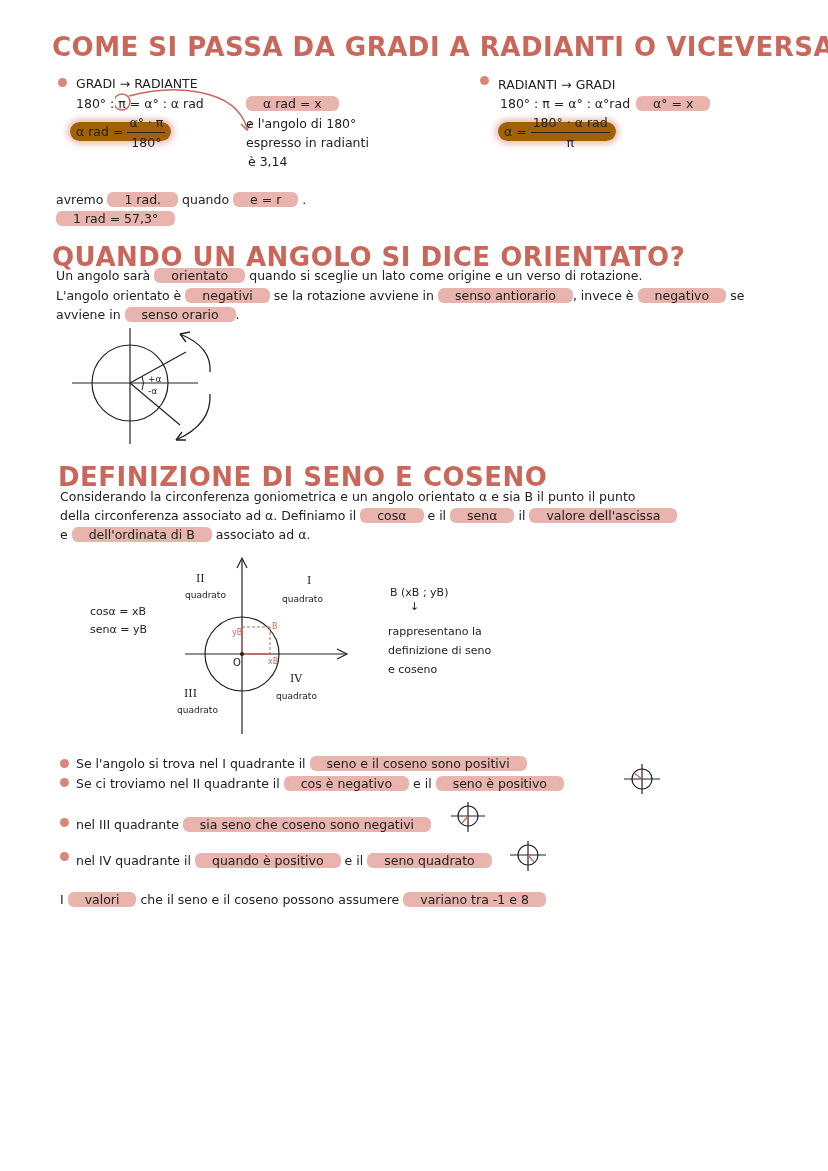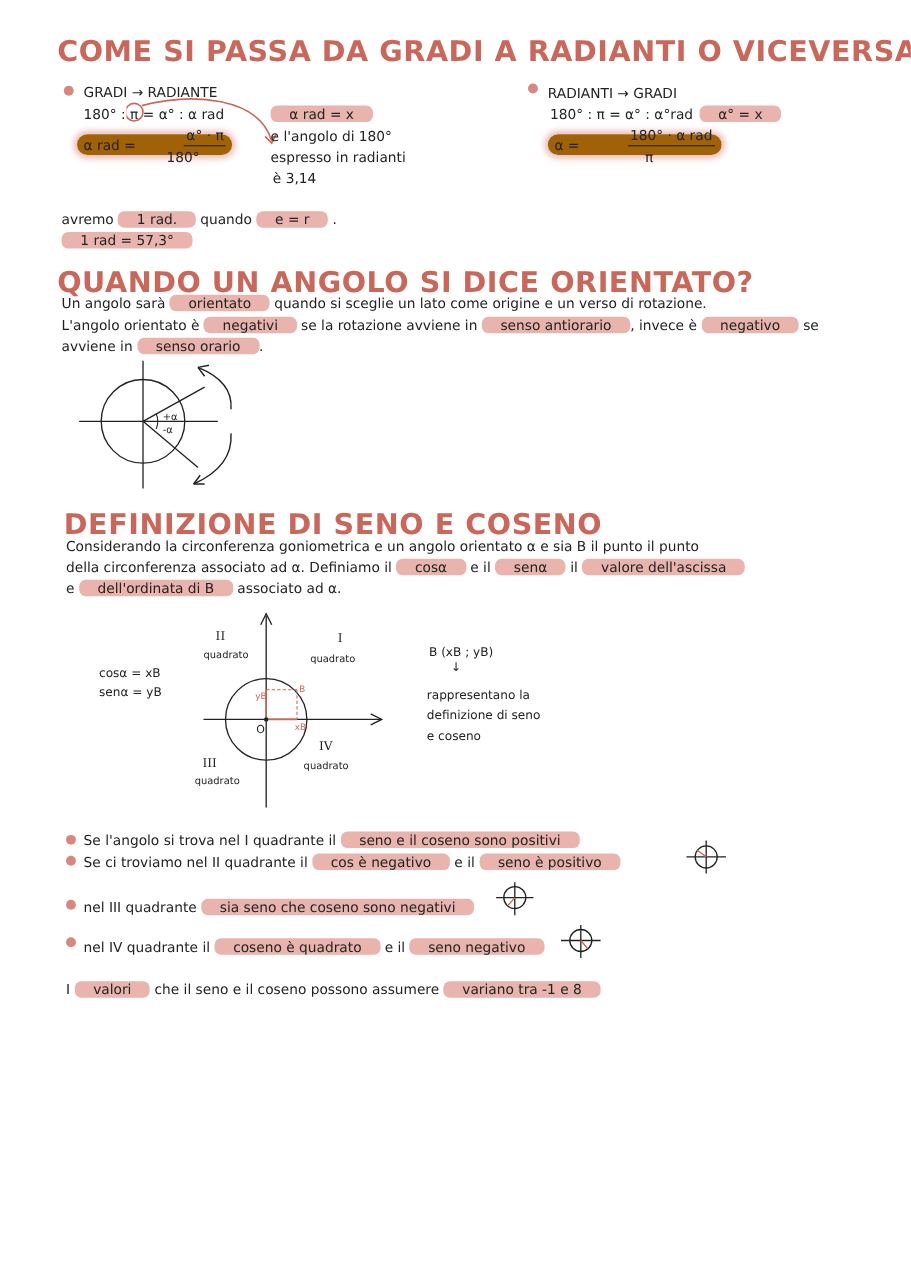--- a/index.html
+++ b/index.html
@@ -7,21 +7,21 @@
          font-family:"DejaVu Sans", sans-serif; color:#1e1e1e; }
   .abs { position:absolute; white-space:nowrap; }
   .title { font-family:"DejaVu Sans", sans-serif; font-weight:bold; color:#c9675a;
            font-size:26px; letter-spacing:0.5px; text-transform:uppercase; }
   .hand { font-size:12.5px; line-height:19px; color:#222; }
   .small { font-size:11px; color:#222; }
   .hl { background:#e8b4ad; border-radius:6px; padding:0 17px; }
   .blob { background:#a16207; border-radius:14px; padding:2px 6px; box-shadow:0 0 6px 3px #e8bcb6; }
   .bullet { width:9px; height:9px; border-radius:50%; background:#d9877c; display:inline-block; }
   .frac { display:inline-block; vertical-align:middle; text-align:center; }
-  .frac .num { display:block; border-bottom:1.5px solid #222; padding:0 2px;margin-left:40px; }
+  .frac .num { display:block; border-bottom:1.5px solid #222; padding:0 2px; }
   .frac .den { display:block; }
   svg { position:absolute; }
 </style>
 </head>
 <body>
 
 <div class="abs title" style="left:52px;top:32px;">Come si passa da gradi a radianti o viceversa?</div>
 
 <span class="abs bullet" style="left:58px;top:78px;"></span>
 <div class="abs hand" style="left:76px;top:74px;">GRADI → RADIANTE</div>
@@ -146,21 +146,21 @@
 </div>
 <svg width="40" height="34" style="left:449px;top:800px;">
   <line x1="2" y1="16" x2="36" y2="16" stroke="#222" stroke-width="1.2"></line>
   <line x1="19" y1="2" x2="19" y2="32" stroke="#222" stroke-width="1.2"></line>
   <circle cx="19" cy="16" r="10" fill="none" stroke="#222" stroke-width="1.2"></circle>
   <line x1="19" y1="16" x2="13" y2="23" stroke="#c9675a" stroke-width="1.2"></line>
 </svg>
 
 <span class="abs bullet" style="left:60px;top:852px;"></span>
 <div class="abs hand" style="left:76px;top:851px;">
-  <span>nel IV quadrante il</span> <span class="hl">coseno è quadrato</span> <span>e il</span> <span class="hl">seno negativo</span>
+  <span>nel IV quadrante il</span> <span class="hl">quando è positivo</span> <span>e il</span> <span class="hl">seno quadrato</span>
 </div>
 <svg width="40" height="34" style="left:508px;top:839px;">
   <line x1="2" y1="16" x2="38" y2="16" stroke="#222" stroke-width="1.2"></line>
   <line x1="20" y1="2" x2="20" y2="32" stroke="#222" stroke-width="1.2"></line>
   <circle cx="20" cy="16" r="10" fill="none" stroke="#222" stroke-width="1.2"></circle>
   <line x1="20" y1="16" x2="26" y2="23" stroke="#c9675a" stroke-width="1.2"></line>
 </svg>
 
 <div class="abs hand" style="left:60px;top:890px;">
   <span>I</span> <span class="hl">valori</span> <span>che il seno e il coseno possono assumere</span> <span class="hl">variano tra -1 e 8</span>

